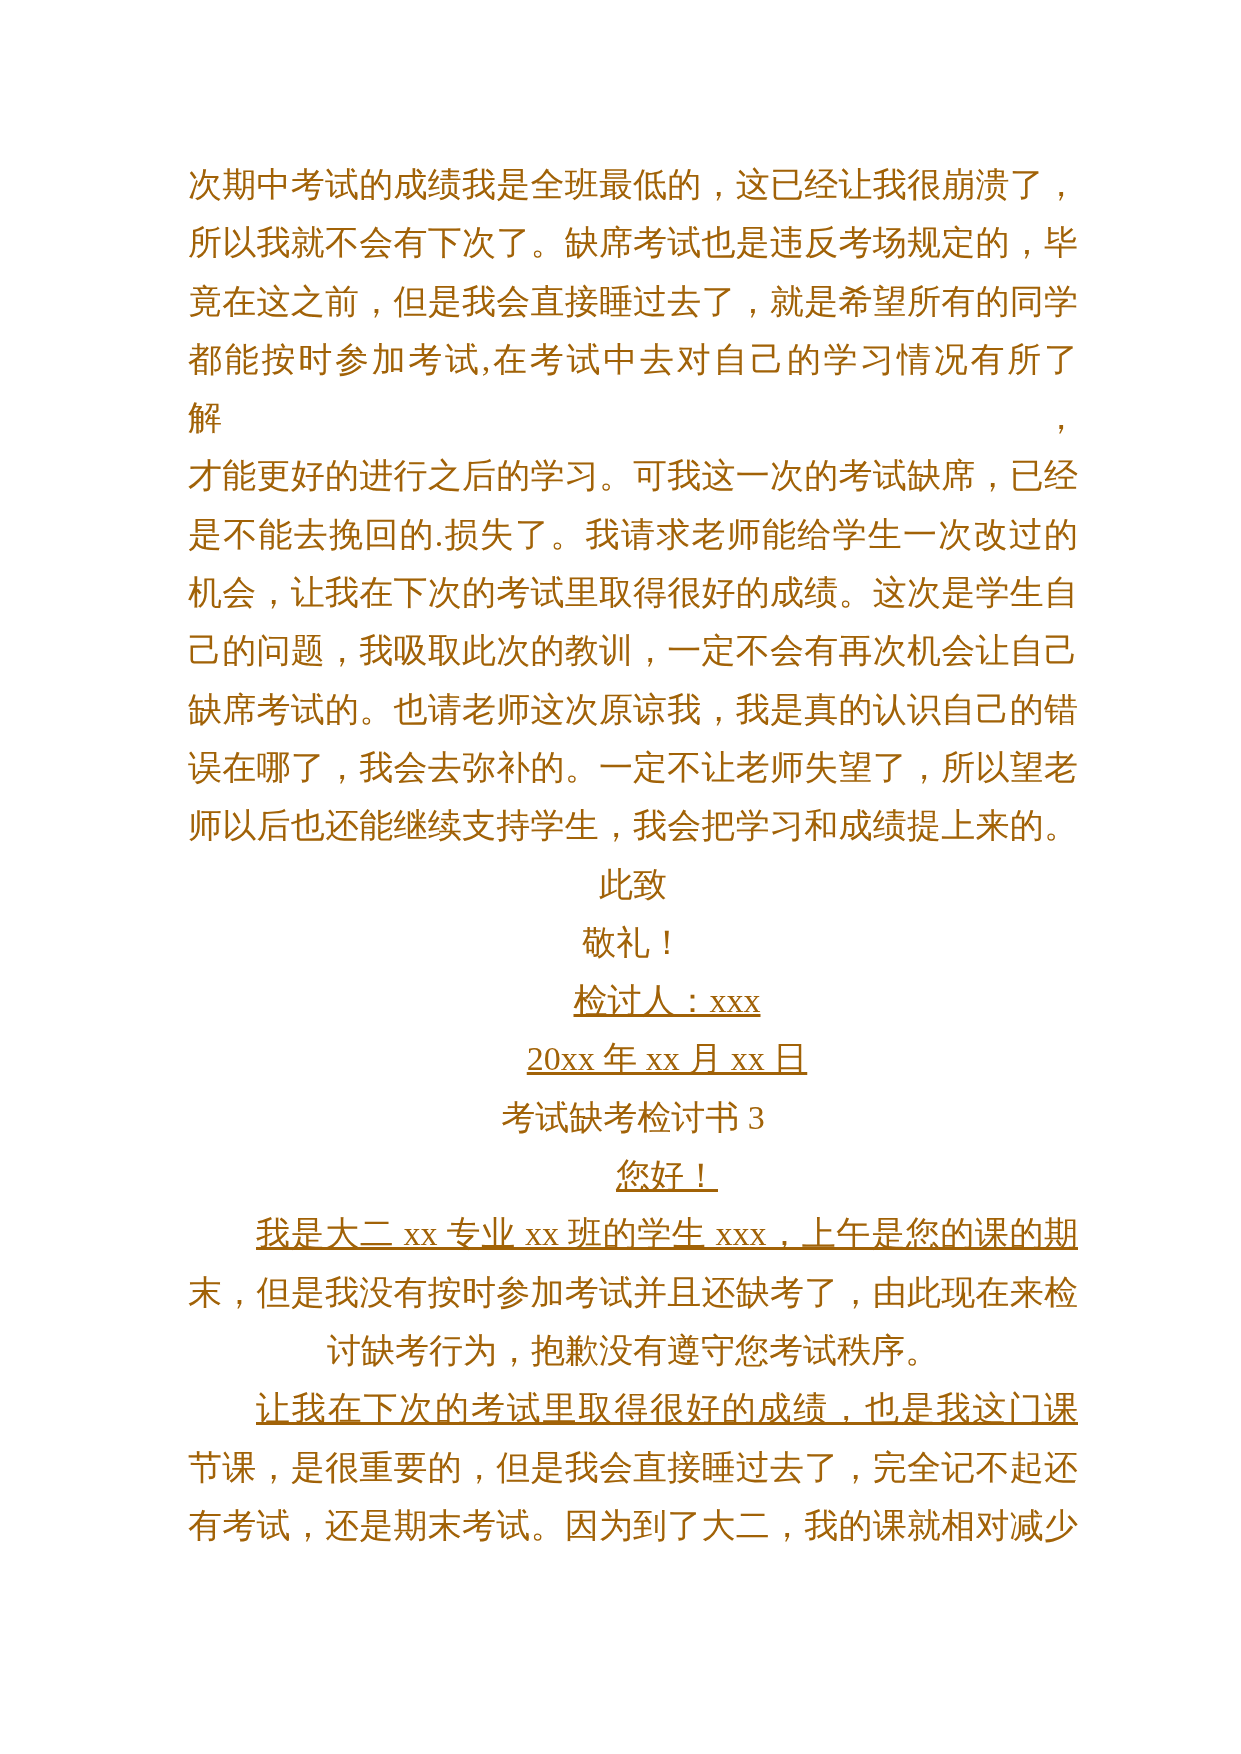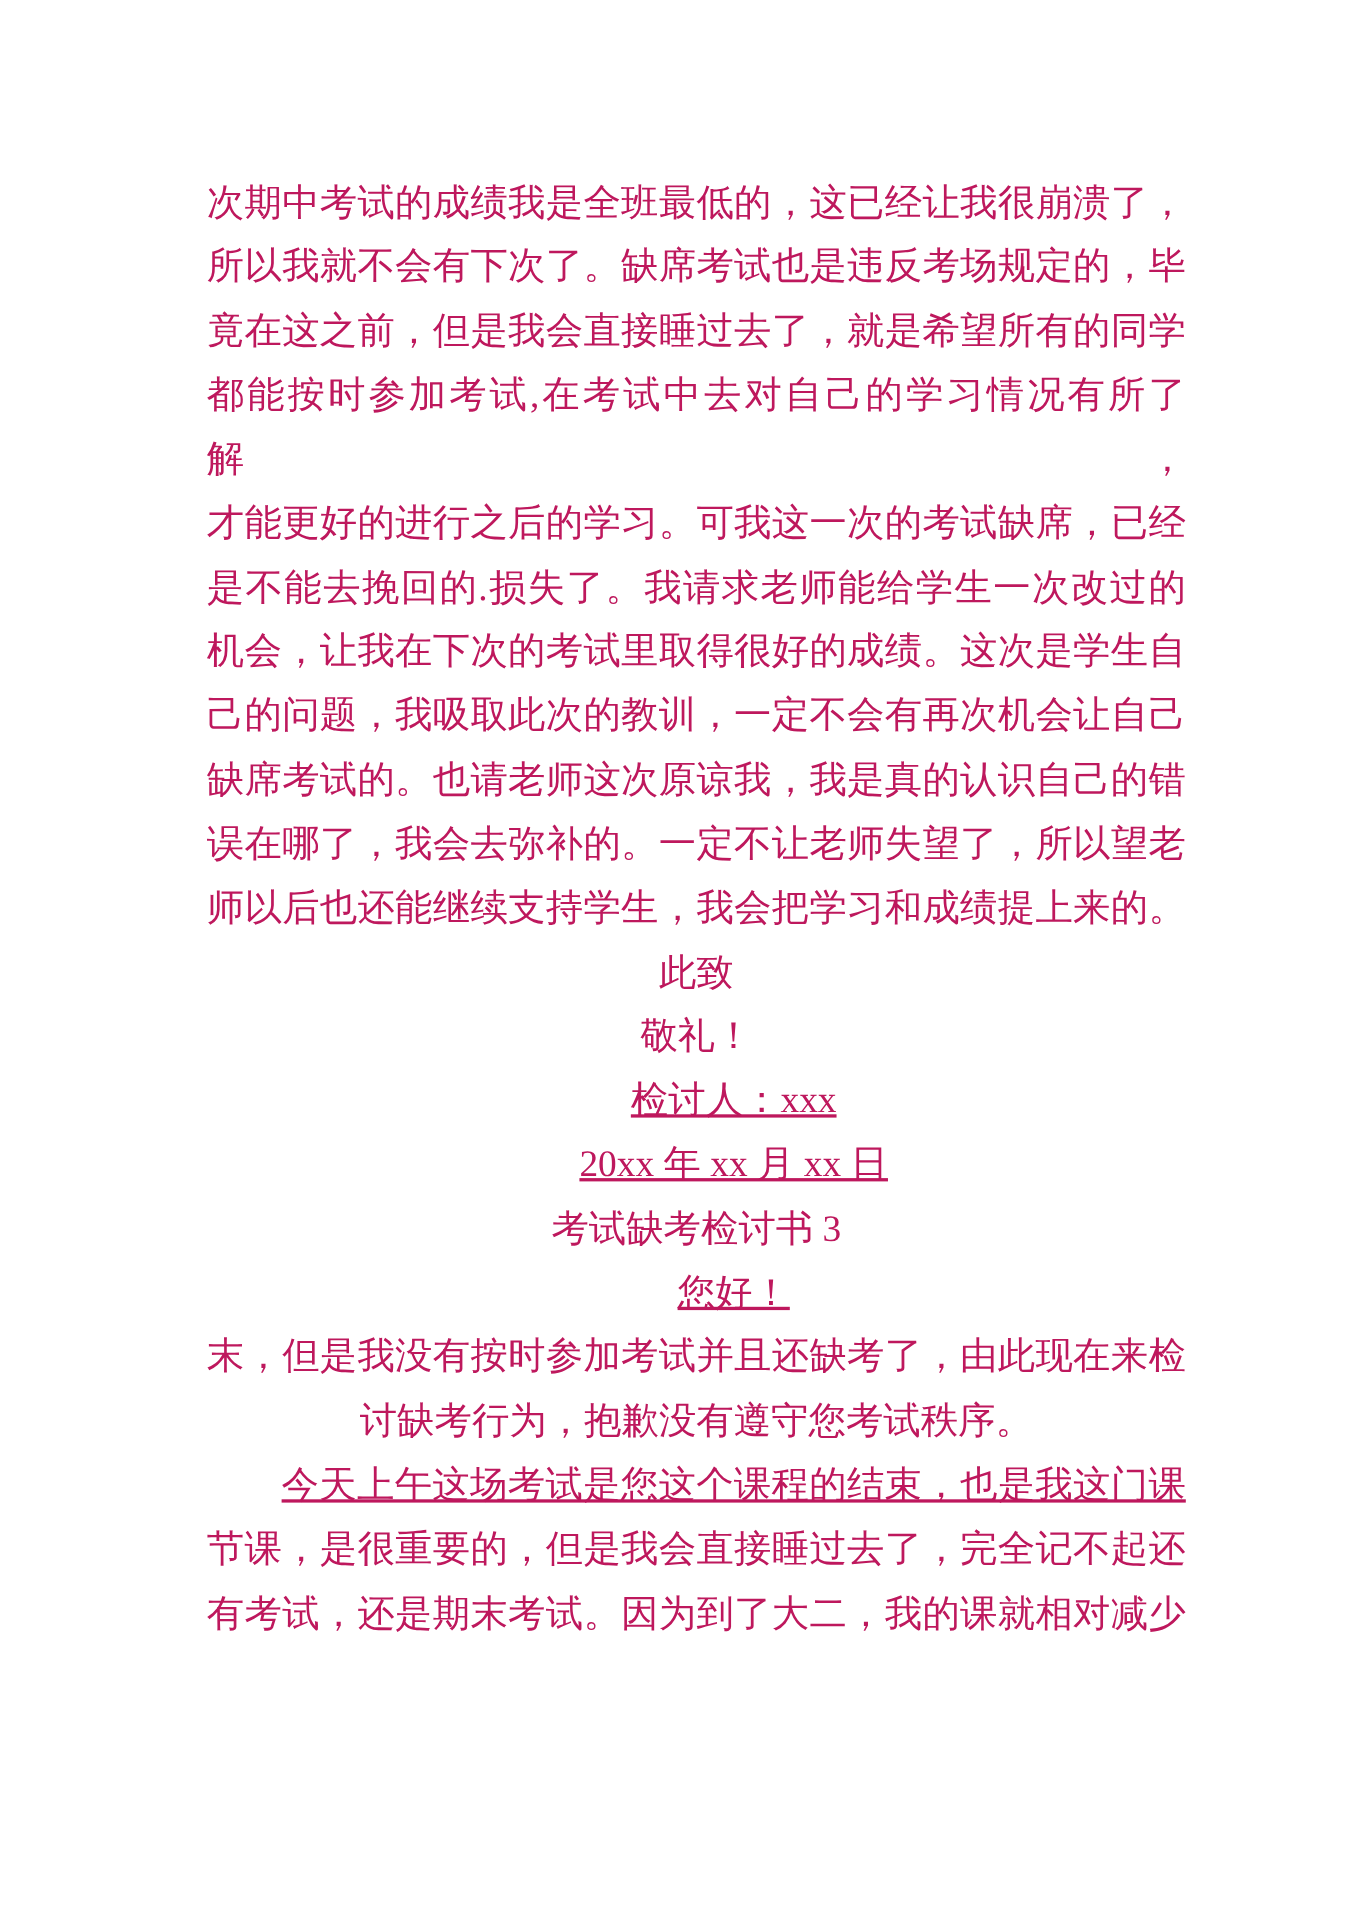--- a/index.html
+++ b/index.html
@@ -14,21 +14,21 @@
   }
   .page {
     box-sizing: border-box;
     width: 100%;
     height: 100%;
     padding: 156px 0 0 188px;
     background: #ffffff;
   }
   .doc-body {
     width: 890px;
-    color: #be185d;
+    color: #a16207;
     font-family: "Liberation Serif", "DejaVu Serif", serif;
     font-size: 34px;
     line-height: 58.3px;
     font-weight: 400;
   }
   .line {
     white-space: pre-wrap;
     text-align: center;
   }
   .line.justify {
@@ -55,19 +55,20 @@
       <div class="line justify">己的问题，我吸取此次的教训，一定不会有再次机会让自己</div>
       <div class="line justify">缺席考试的。也请老师这次原谅我，我是真的认识自己的错</div>
       <div class="line justify">误在哪了，我会去弥补的。一定不让老师失望了，所以望老</div>
       <div class="line justify">师以后也还能继续支持学生，我会把学习和成绩提上来的。</div>
       <div class="line">此致</div>
       <div class="line">敬礼！</div>
       <div class="line indent-2">检讨人：xxx</div>
       <div class="line indent-2">20xx 年 xx 月 xx 日</div>
       <div class="line">考试缺考检讨书 3</div>
       <div class="line indent-2">您好！</div>
+      <div class="line justify indent-2">我是大二 xx 专业 xx 班的学生 xxx，上午是您的课的期</div>
       <div class="line justify">末，但是我没有按时参加考试并且还缺考了，由此现在来检</div>
       <div class="line">讨缺考行为，抱歉没有遵守您考试秩序。</div>
-      <div class="line justify indent-2">今天上午这场考试是您这个课程的结束，也是我这门课</div>
+      <div class="line justify indent-2">让我在下次的考试里取得很好的成绩，也是我这门课</div>
       <div class="line justify">节课，是很重要的，但是我会直接睡过去了，完全记不起还</div>
       <div class="line justify">有考试，还是期末考试。因为到了大二，我的课就相对减少</div>
     </div>
 </div>
 
 </body></html>

